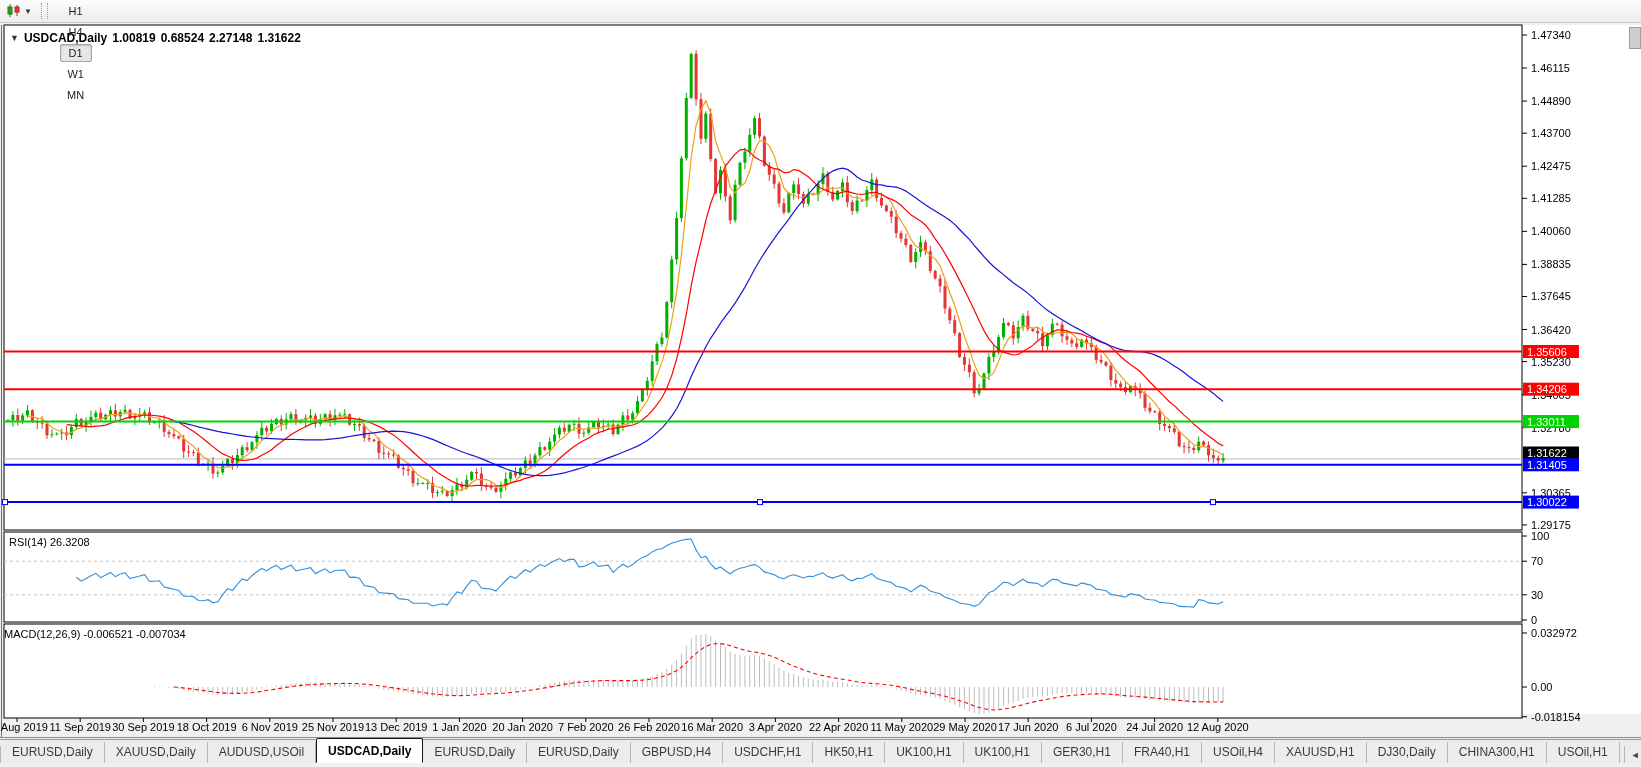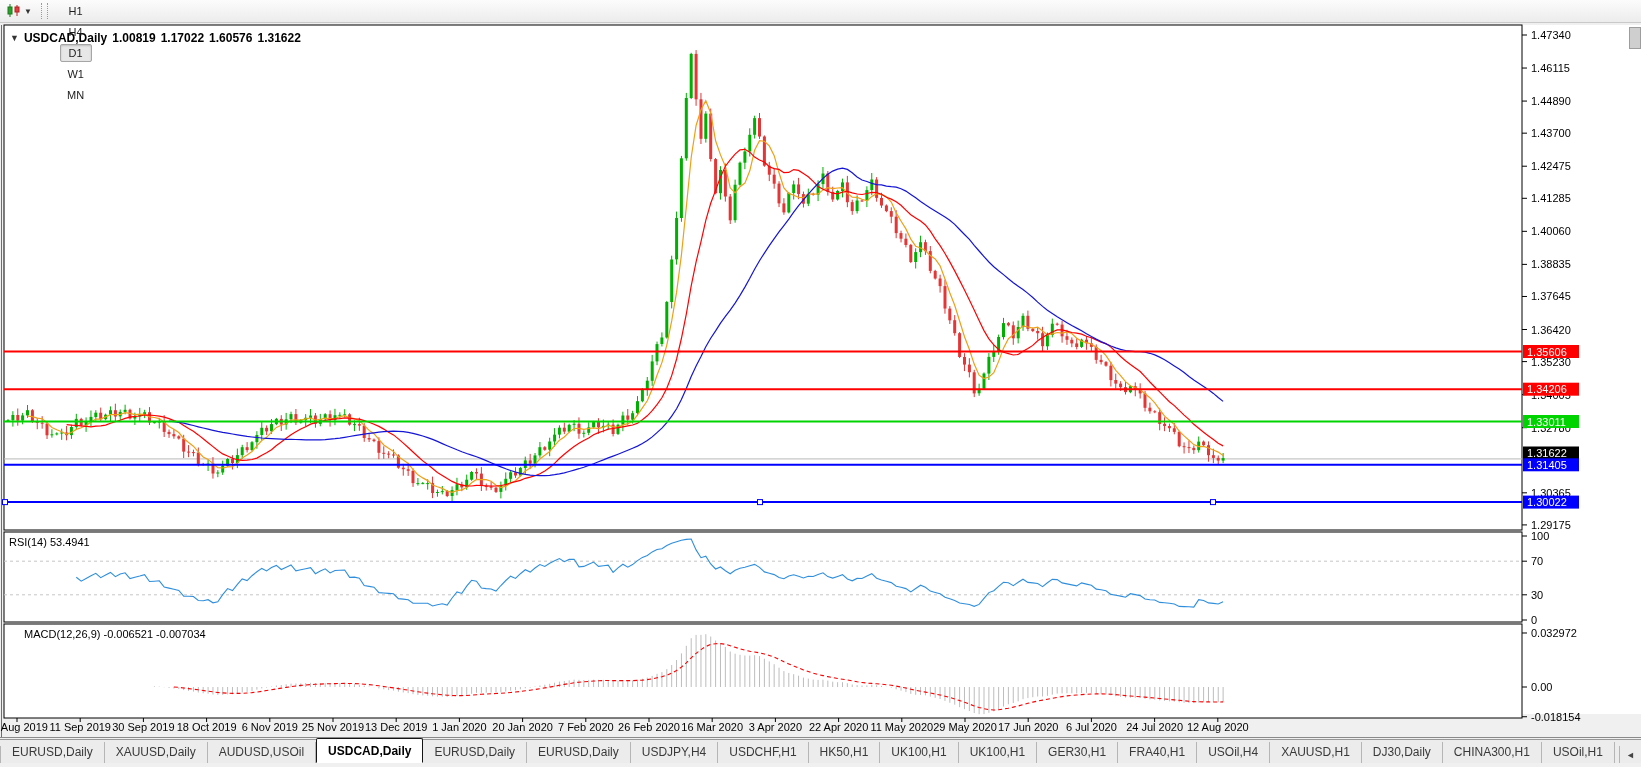--- a/index.html
+++ b/index.html
@@ -12,21 +12,21 @@
   .caret{font-size:8px;color:#333;}
   .grip{width:5px;height:16px;border-left:1px dotted #9a9a9a;border-right:1px dotted #9a9a9a;margin:0 8px 0 6px;}
   #tf-buttons{display:flex;align-items:center;gap:3px;flex-direction:column;}
   .tf-btn{font-size:11px;color:#1c1c1c;padding:2px 8px;border:1px solid transparent;border-radius:2px;cursor:default;}
   .tf-btn.active{background:#e7e7e7;border-color:#a6a6a6;box-shadow:inset 0 1px 2px rgba(0,0,0,.18);text-align:right;}
   #chart-title{position:absolute;left:10px;top:31px;display:flex;align-items:center;gap:5px;
     font-size:12px;font-weight:700;color:#000;z-index:4;}
   #chart-title .caret{font-size:9px;font-weight:400;}
   .panel-label{position:absolute;font-size:11px;color:#000;z-index:4;}
   #rsi-label{left:9px;top:536px;}
-  #macd-label{left:24px;top:628px;}
+  #macd-label{left:4px;top:628px;}
   .vscroll{position:absolute;left:1629px;top:27px;width:10px;height:20px;background:#cfcfcf;border:1px solid #9d9d9d;z-index:4;}
   .tabbar{position:absolute;left:0;top:739px;width:1641px;height:24px;box-sizing:border-box;
     background:#ececec;border-top:1px solid #989898;display:flex;align-items:flex-end;z-index:5;}
   .tab-stub{width:8px;height:17px;border-right:1px solid #b5b5b5;}
   .tab{font-size:12px;color:#3a3a3a;padding:3px 11px 4px;border-right:1px solid #b5b5b5;white-space:nowrap;cursor:default;}
   .tab.active{background:#fff;border:1px solid #141414;border-bottom:1px solid #fff;font-weight:700;color:#000;
     border-radius:2px 2px 0 0;margin-top:-4px;padding-top:5px;position:relative;z-index:2;}
   .tab-arrows{display:flex;align-items:center;margin-left:4px;border-left:1px solid #b5b5b5;height:17px;}
   .tab-arrow{font-size:9px;color:#444;padding:2px 6px;cursor:default;}
 </style>
@@ -897,40 +897,40 @@
         <div class="tf-btn active">D1</div>
         <div class="tf-btn">W1</div>
         <div class="tf-btn">MN</div>
       </div>
   </div>
 
   <div id="chart-title">
     <span class="caret">▼</span>
     <span>USDCAD,Daily</span>
     <span>1.00819</span>
-    <span>1.17022</span>
-    <span>1.60576</span>
+    <span>0.68524</span>
+    <span>2.27148</span>
     <span>1.31622</span>
   </div>
 
-  <div id="rsi-label" class="panel-label">RSI(14) 53.4941</div>
+  <div id="rsi-label" class="panel-label">RSI(14) 26.3208</div>
   <div id="macd-label" class="panel-label">MACD(12,26,9) -0.006521 -0.007034</div>
 
   <div class="vscroll"></div>
 
   <div class="tabbar">
     <div class="tab-stub"></div>
     <div id="tabs" style="display:flex;align-items:flex-start;">
         <div class="tab">EURUSD,Daily</div>
         <div class="tab">XAUUSD,Daily</div>
         <div class="tab">AUDUSD,USOil</div>
         <div class="tab active">USDCAD,Daily</div>
         <div class="tab">EURUSD,Daily</div>
         <div class="tab">EURUSD,Daily</div>
-        <div class="tab">USDJPY,H4</div>
+        <div class="tab">GBPUSD,H4</div>
         <div class="tab">USDCHF,H1</div>
         <div class="tab">HK50,H1</div>
         <div class="tab">UK100,H1</div>
         <div class="tab">UK100,H1</div>
         <div class="tab">GER30,H1</div>
         <div class="tab">FRA40,H1</div>
         <div class="tab">USOil,H4</div>
         <div class="tab">XAUUSD,H1</div>
         <div class="tab">DJ30,Daily</div>
         <div class="tab">CHINA300,H1</div>

